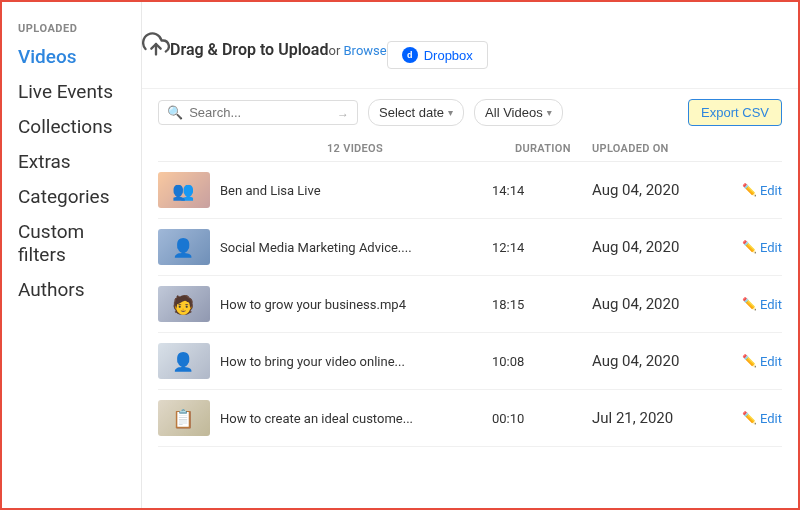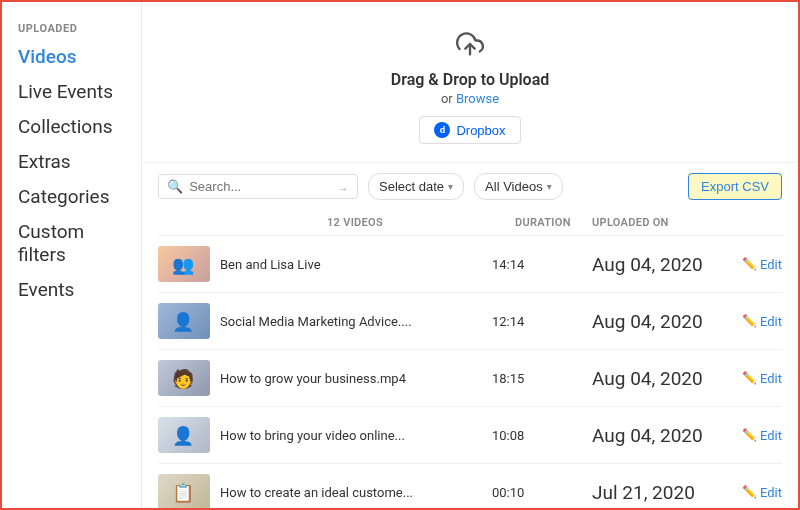--- a/index.html
+++ b/index.html
@@ -49,21 +49,21 @@
       background: #fff;
       display: flex;
       flex-direction: column;
       height: 510px;
       overflow: hidden;
     }
 
     
     .upload-area {
       display: flex;
-      flex-direction: column;
+      flex-direction: row;
       align-items: center;
       padding: 28px 0 18px 0;
       border-bottom: 1px solid #f0f0f0;
     }
     .upload-icon {
       font-size: 24px;
       color: #555;
       margin-bottom: 6px;
     }
     .upload-title {
@@ -216,21 +216,21 @@
       font-size: 13px;
       color: #333;
     }
     .col-dur {
       width: 100px;
       font-size: 13px;
       color: #333;
     }
     .col-up {
       width: 130px;
-      font-size: 19px;
+      font-size: 15px;
       color: #333;
     }
     .edit-btn {
       width: 60px;
       text-align: right;
       font-size: 13px;
       color: #2e86de;
       cursor: pointer;
       display: flex;
       align-items: center;
@@ -246,21 +246,21 @@
 <body>
 
 <div class="sidebar">
   <div class="sidebar-section-label">UPLOADED</div>
   <div class="sidebar-item active">Videos</div>
   <div class="sidebar-item">Live Events</div>
   <div class="sidebar-item">Collections</div>
   <div class="sidebar-item">Extras</div>
   <div class="sidebar-item">Categories</div>
   <div class="sidebar-item">Custom filters</div>
-  <div class="sidebar-item">Events</div>
+  <div class="sidebar-item">Authors</div>
 </div>
 
 <div class="main">
 
   <div class="upload-area">
     <div class="upload-icon">
       <svg width="28" height="28" viewBox="0 0 24 24" fill="none" stroke="#555" stroke-width="2" stroke-linecap="round" stroke-linejoin="round">
         <polyline points="16 16 12 12 8 16"></polyline>
         <line x1="12" y1="12" x2="12" y2="21"></line>
         <path d="M20.39 18.39A5 5 0 0 0 18 9h-1.26A8 8 0 1 0 3 16.3"></path>

